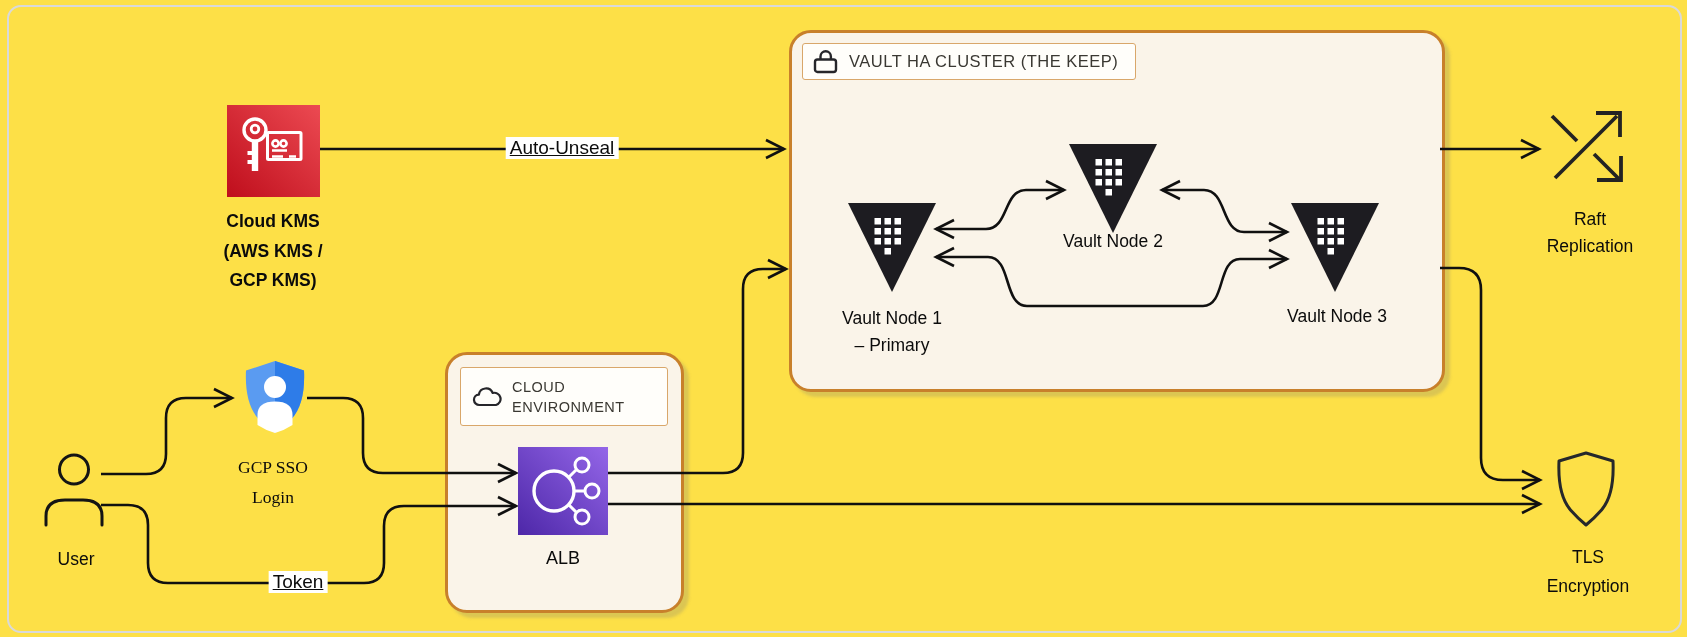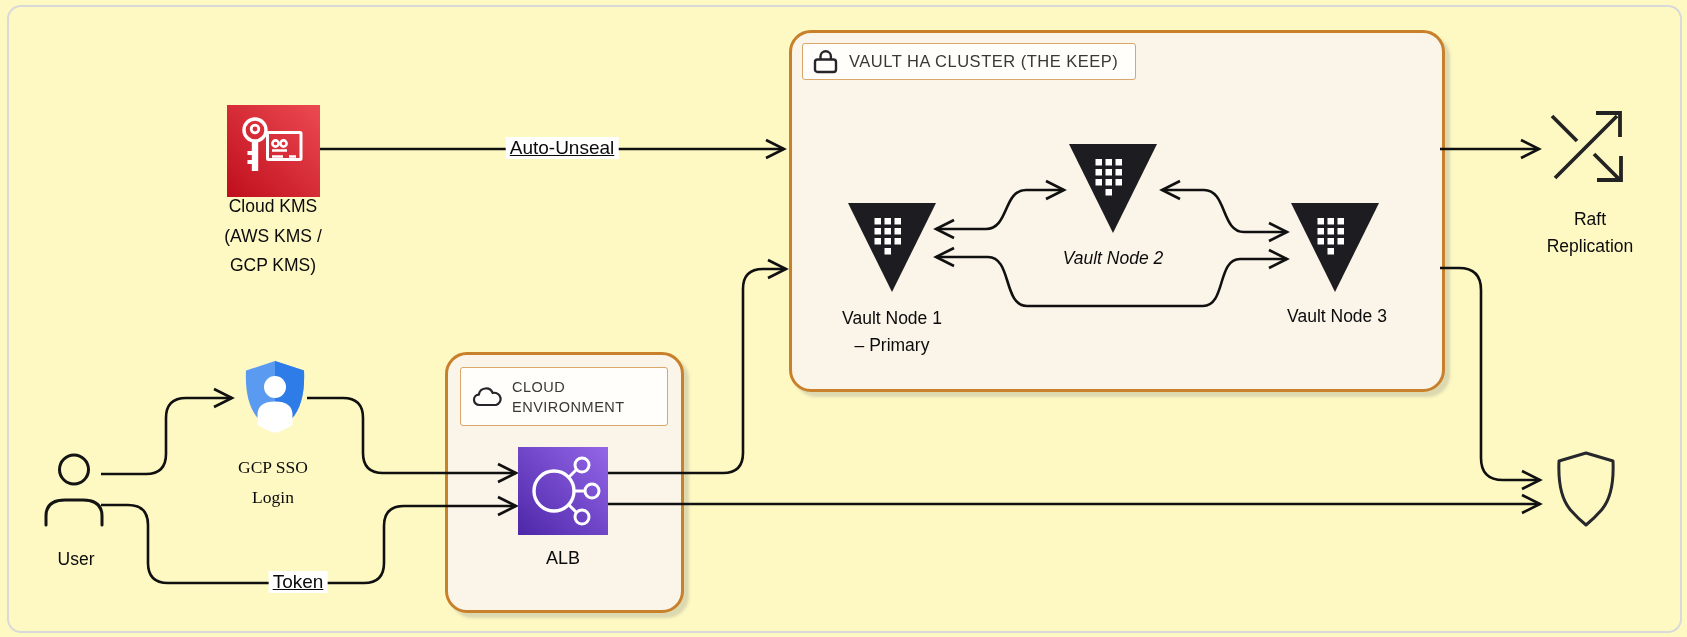--- a/index.html
+++ b/index.html
@@ -1,16 +1,16 @@
 <!DOCTYPE html>
 <html style="--edge: #101010; --canvas-border: #d9d9d9; --container-border: #c8802b; --container-fill: #faf4e9; --label-box-border: #d9a76a; --label-box-fill: #fffefa; --title-text: #3a3832; --kms-dark: #bf0e1c; --kms-light: #ec4a52; --alb-dark: #4d27a8; --alb-light: #9466e8; --sso-light: #5a9bf1; --sso-dark: #2e7ce8; --vault-black: #1d1c21; --icon-stroke: #222428;"><head>
 <meta charset="utf-8">
 <style>
   html,body{margin:0;padding:0;background:#ffffff;}
-  #canvas{position:relative;width:1687px;height:637px;background:#fef9c3;overflow:hidden;
+  #canvas{position:relative;width:1687px;height:637px;background:#fde047;overflow:hidden;
           font-family:"Liberation Sans", sans-serif;}
   #frame{position:absolute;left:7px;top:5px;width:1671px;height:624px;border:2px solid var(--canvas-border,#d9d9d9);
          border-radius:14px;pointer-events:none;}
   .container-box{position:absolute;background:var(--container-fill,#faf4e9);
          border:3px solid var(--container-border,#c8802b);border-radius:22px;
          box-shadow:5px 5px 3px rgba(120,120,120,0.25);}
   .group-title{position:absolute;display:flex;align-items:center;gap:10px;
          background:var(--label-box-fill,#fffefa);border:1.5px solid var(--label-box-border,#d9a76a);
          border-radius:3px;padding:0 10px;color:var(--title-text,#3a3832);
          letter-spacing:0.5px;font-weight:400;}
@@ -176,25 +176,28 @@
   </svg>
 
   <svg class="icon" style="left:1554px;top:450px;" width="64" height="80" viewBox="0 0 64 80">
     <path d="M 32 3 L 59 11 Q 60.5 45 47.5 60 Q 40 68.5 32 75 Q 24 68.5 16.5 60 Q 3.5 45 5 11 Z" fill="none" stroke="#26282b" stroke-width="3" stroke-linejoin="round"></path>
   </svg>
 
   <div class="lbl" style="left:26px;top:546px;width:100px;text-align:center;">User</div>
   <div class="lbl" style="left:203px;top:452px;width:140px;line-height:30px;font-family:Liberation Serif, serif;">
     <span>GCP SSO</span><br><span>Login</span>
   </div>
-  <div class="lbl" style="left:193px;top:192px;width:160px;line-height:29.5px;">
+  <div class="lbl" style="left:193px;top:207px;width:160px;line-height:29.5px;font-weight:bold;">
     <span>Cloud KMS</span><br><span>(AWS KMS /</span><br><span>GCP KMS)</span>
   </div>
   <div class="lbl" style="left:513px;top:545px;width:100px;font-size:18px;">ALB</div>
   <div class="lbl" style="left:812px;top:305px;width:160px;">
     <span>Vault Node 1</span><br><span>– Primary</span>
   </div>
-  <div class="lbl" style="left:1033px;top:245px;width:160px;font-style:italic;">Vault Node 2</div>
+  <div class="lbl" style="left:1033px;top:228px;width:160px;">Vault Node 2</div>
   <div class="lbl" style="left:1257px;top:303px;width:160px;">Vault Node 3</div>
   <div class="lbl" style="left:1510px;top:206px;width:160px;">
     <span>Raft</span><br><span>Replication</span>
   </div>
+  <div class="lbl" style="left:1508px;top:543px;width:160px;line-height:28.5px;">
+    <span>TLS</span><br><span>Encryption</span>
+  </div>
 </div>
 
 </body></html>

